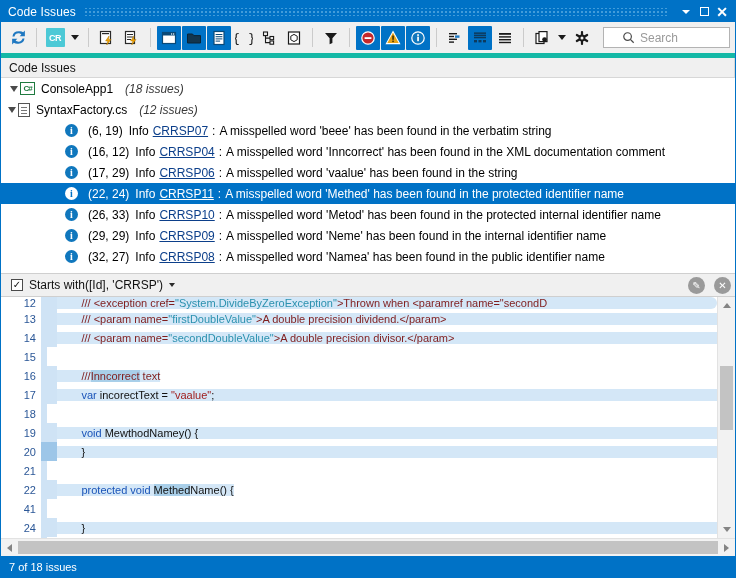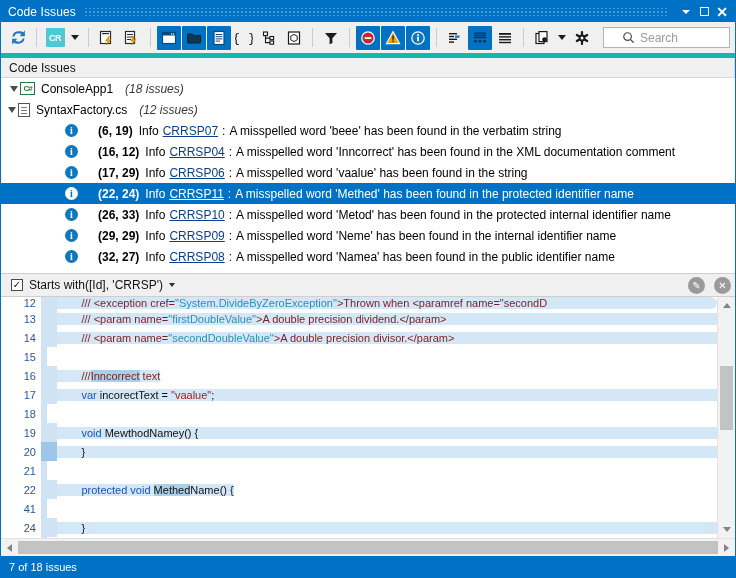--- a/index.html
+++ b/index.html
@@ -83,21 +83,21 @@
   .file-ico:after{content:"";position:absolute;left:2px;right:2px;top:3px;height:1px;
     box-shadow:0 0 0 0 #777,0 3px 0 0 #777,0 6px 0 0 #777;background:#777;}
   .info-ico{
     width:13px;height:13px;border-radius:50%;background:#1077bd;color:#fff;
     font-size:10px;font-weight:bold;font-family:"Liberation Serif",serif;
     display:flex;align-items:center;justify-content:center;line-height:1;
   }
   .row.sel .info-ico{background:#fff;color:#0072c6;}
   .lbl{margin-left:6px;}
   .count{margin-left:12px;font-style:italic;color:#3a3a3a;}
-  .pos{margin-left:20px;font-weight:bold;}
+  .pos{margin-left:10px;}
   .code-link{text-decoration:underline;color:#0c3f8a;margin:0 4px;}
   .row.sel .code-link{color:#fff;}
   .msg{}
 
   
   .filterbar{
     height:22px;background:#f0f0f0;border-bottom:1px solid #cfcfcf;
     display:flex;align-items:center;padding:0 4px 0 10px;flex:0 0 auto;gap:6px;
     position:relative;z-index:5;
   }

